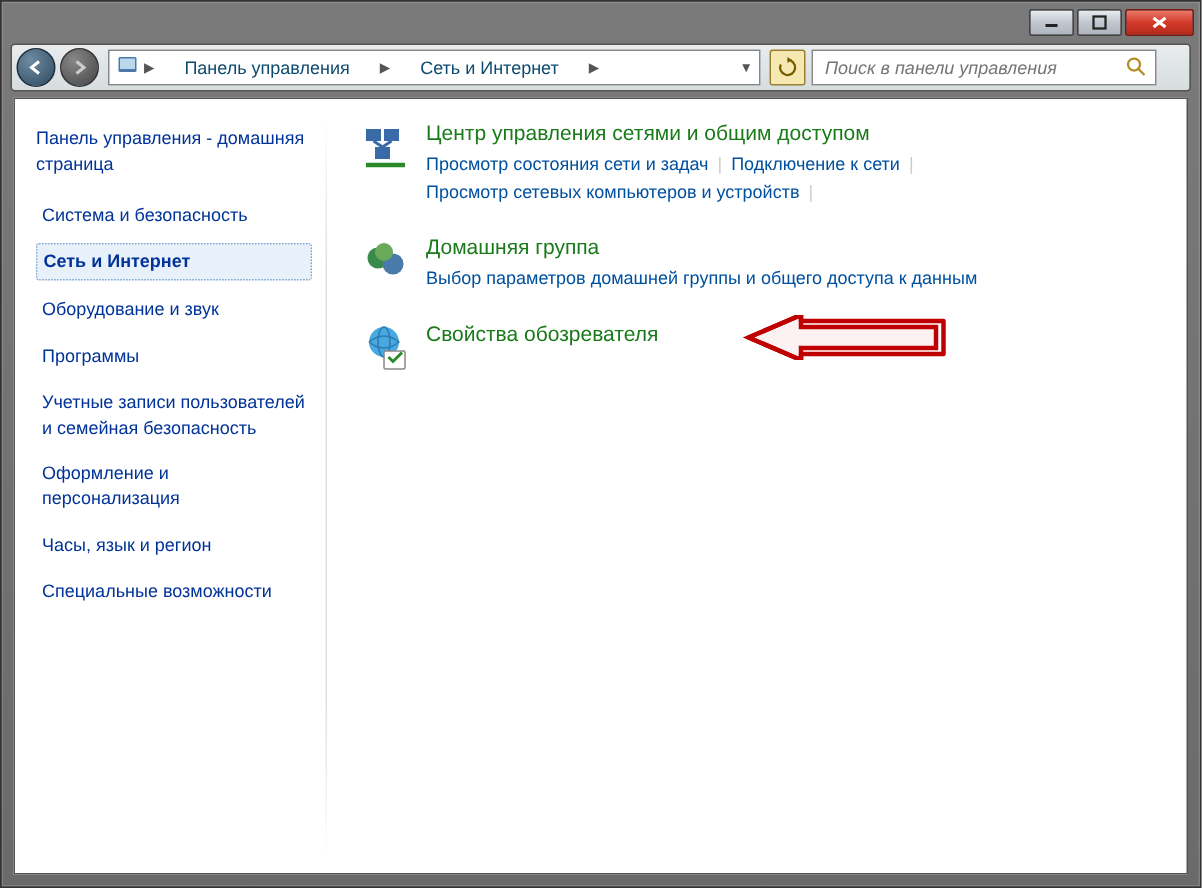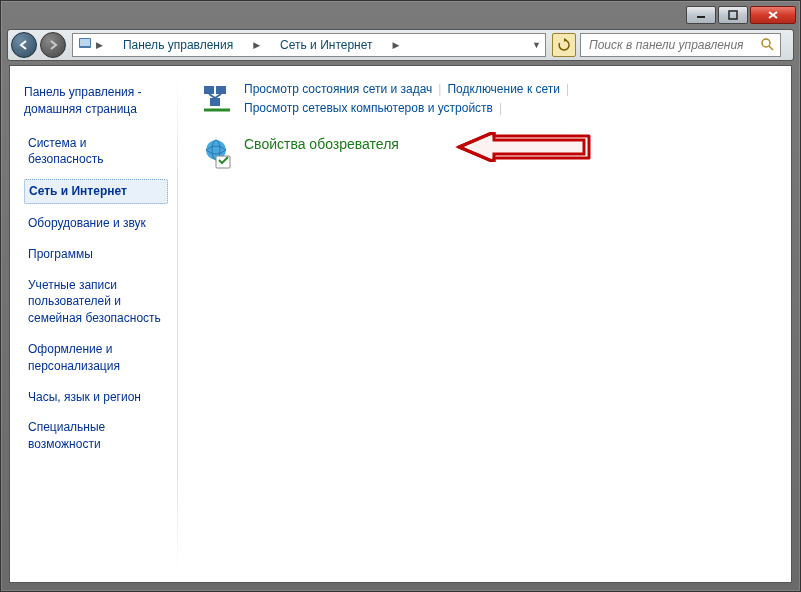--- a/index.html
+++ b/index.html
@@ -75,40 +75,40 @@
   }
   .addr .crumb { margin: 0 17px; color:#0c4a6e; cursor:pointer;}
   .addr .sep { margin: 0 3px; color:#555; font-size:9px;}
   .addr .drop { margin-left:auto; color:#555; font-size:9px; cursor:pointer;}
   .refresh {
     width:24px;height:24px;margin-right:4px;
     border:1px solid #9a8030;background:#f5e8b0;border-radius:2px;
     display:flex;align-items:center;justify-content:center;cursor:pointer;
   }
   .search {
-    width: 201px; height: 24px;
-    margin-right: 12px;
+    width: 230px; height: 24px;
+    margin-right: 22px;
     background: #fff;
     border: 1px solid #888;
     display:flex;align-items:center;
     padding:0 6px;
   }
   .search input {
     border:none;outline:none;flex:1;font-size:12px;font-style:italic;color:#888;background:transparent;
     font-family:inherit;
   }
   .content {
     position: absolute;
     left: 8px; right: 8px; top: 64px; bottom: 8px;
     background: #fff;
     border: 1px solid #555;
     display:flex;
   }
   .sidebar {
-    width: 168px;
+    width: 208px;
     padding: 18px 10px 10px 14px;
     font-size: 12px;
     line-height: 1.4;
     position:relative;
   }
   .sidebar::after {
     content:"";
     position:absolute;
     right:0; top:10px; bottom:10px;
     width:1px;
@@ -218,21 +218,33 @@
     <div class="section">
           <div class="ico"><svg width="32" height="32">
               <rect x="2" y="4" width="10" height="8" fill="#3a6aa8"></rect>
               <rect x="14" y="4" width="10" height="8" fill="#3a6aa8"></rect>
               <rect x="8" y="16" width="10" height="8" fill="#3a6aa8"></rect>
               <line x1="7" y1="12" x2="13" y2="16" stroke="#3a6aa8" stroke-width="2"></line>
               <line x1="19" y1="12" x2="13" y2="16" stroke="#3a6aa8" stroke-width="2"></line>
               <path d="M2 28 L28 28" stroke="#2a8a2a" stroke-width="3"></path>
             </svg></div>
           <div class="body">
+            <div class="sec-title">Центр управления сетями и общим доступом</div>
             <div class="links"><a>Просмотр состояния сети и задач</a><span class="div">|</span><a>Подключение к сети</a><span class="div">|</span><br><a>Просмотр сетевых компьютеров и устройств</a><span class="div">|</span><br></div>
+          </div>
+        </div>
+        <div class="section">
+          <div class="ico"><svg width="32" height="32">
+              <circle cx="10" cy="14" r="7" fill="#3a8a4a"></circle>
+              <circle cx="20" cy="18" r="7" fill="#4a7aaa"></circle>
+              <circle cx="14" cy="10" r="6" fill="#6aa85a"></circle>
+            </svg></div>
+          <div class="body">
+            <div class="sec-title">Домашняя группа</div>
+            <div class="links"><a>Выбор параметров домашней группы и общего доступа к данным</a></div>
           </div>
         </div>
         <div class="section">
           <div class="ico"><svg width="32" height="32">
               <circle cx="14" cy="12" r="10" fill="#4aa8e0"></circle>
               <path d="M4 12 Q14 4 24 12 Q14 20 4 12" fill="none" stroke="#2a7ab0" stroke-width="1"></path>
               <ellipse cx="14" cy="12" rx="4" ry="10" fill="none" stroke="#2a7ab0" stroke-width="1"></ellipse>
               <rect x="14" y="18" width="14" height="12" rx="1" fill="#fff" stroke="#888"></rect>
               <path d="M17 22 L20 25 L26 19" fill="none" stroke="#2a8a2a" stroke-width="2"></path>
             </svg></div>

